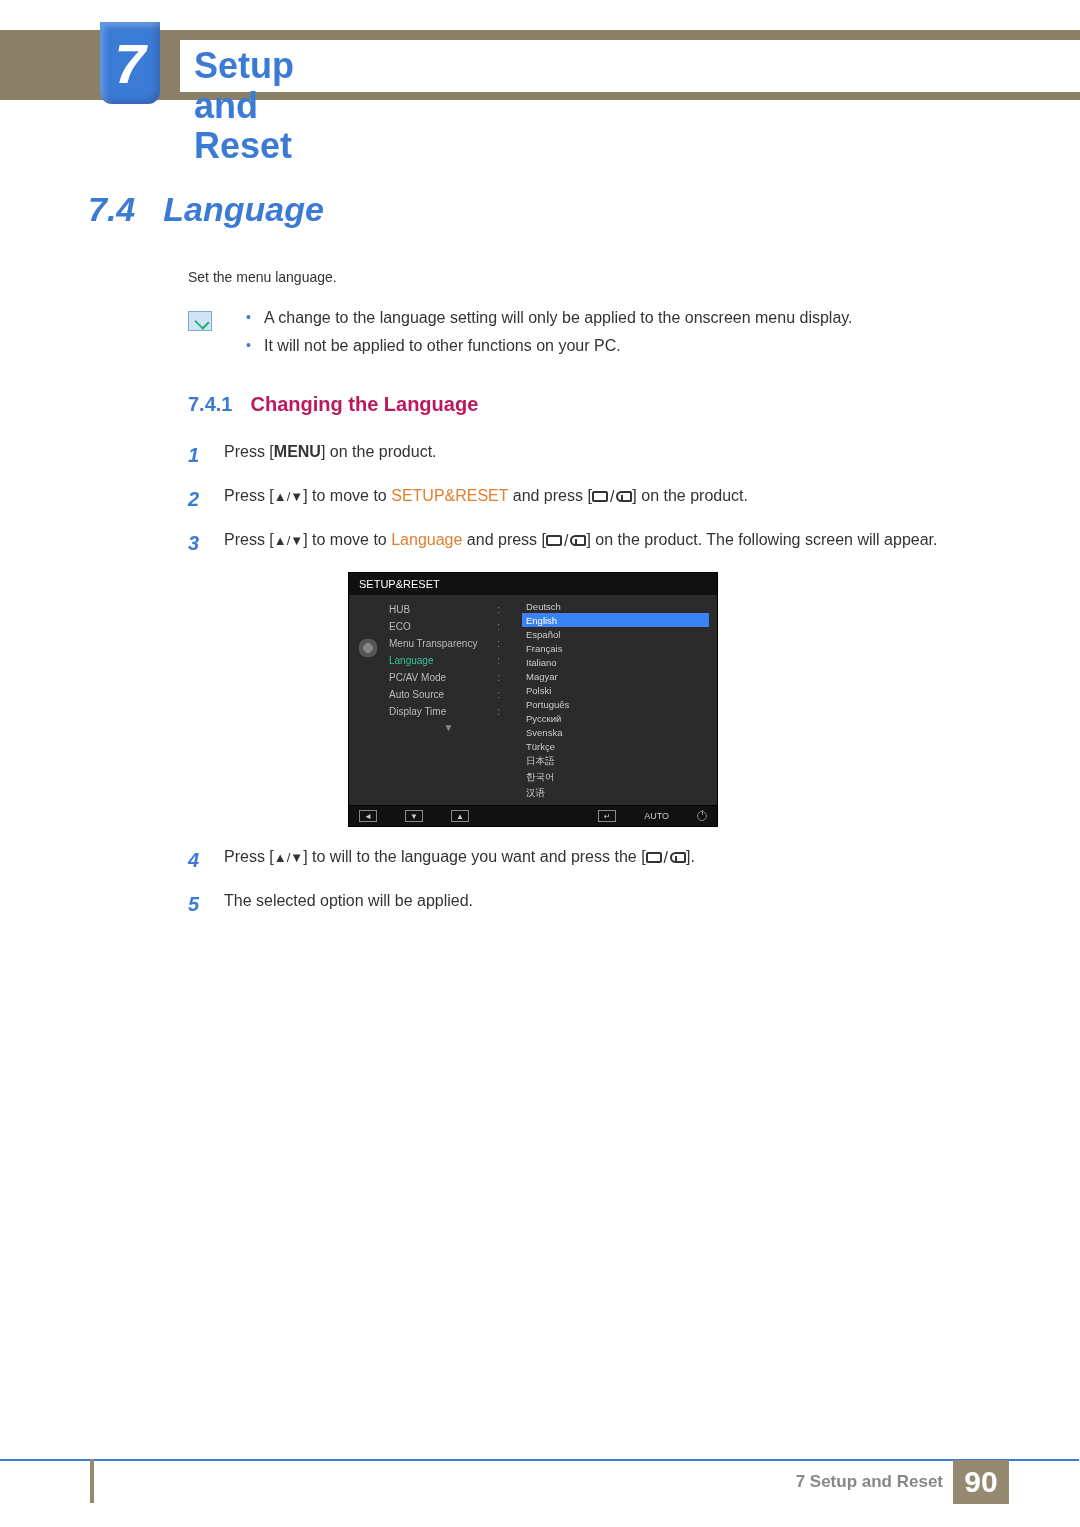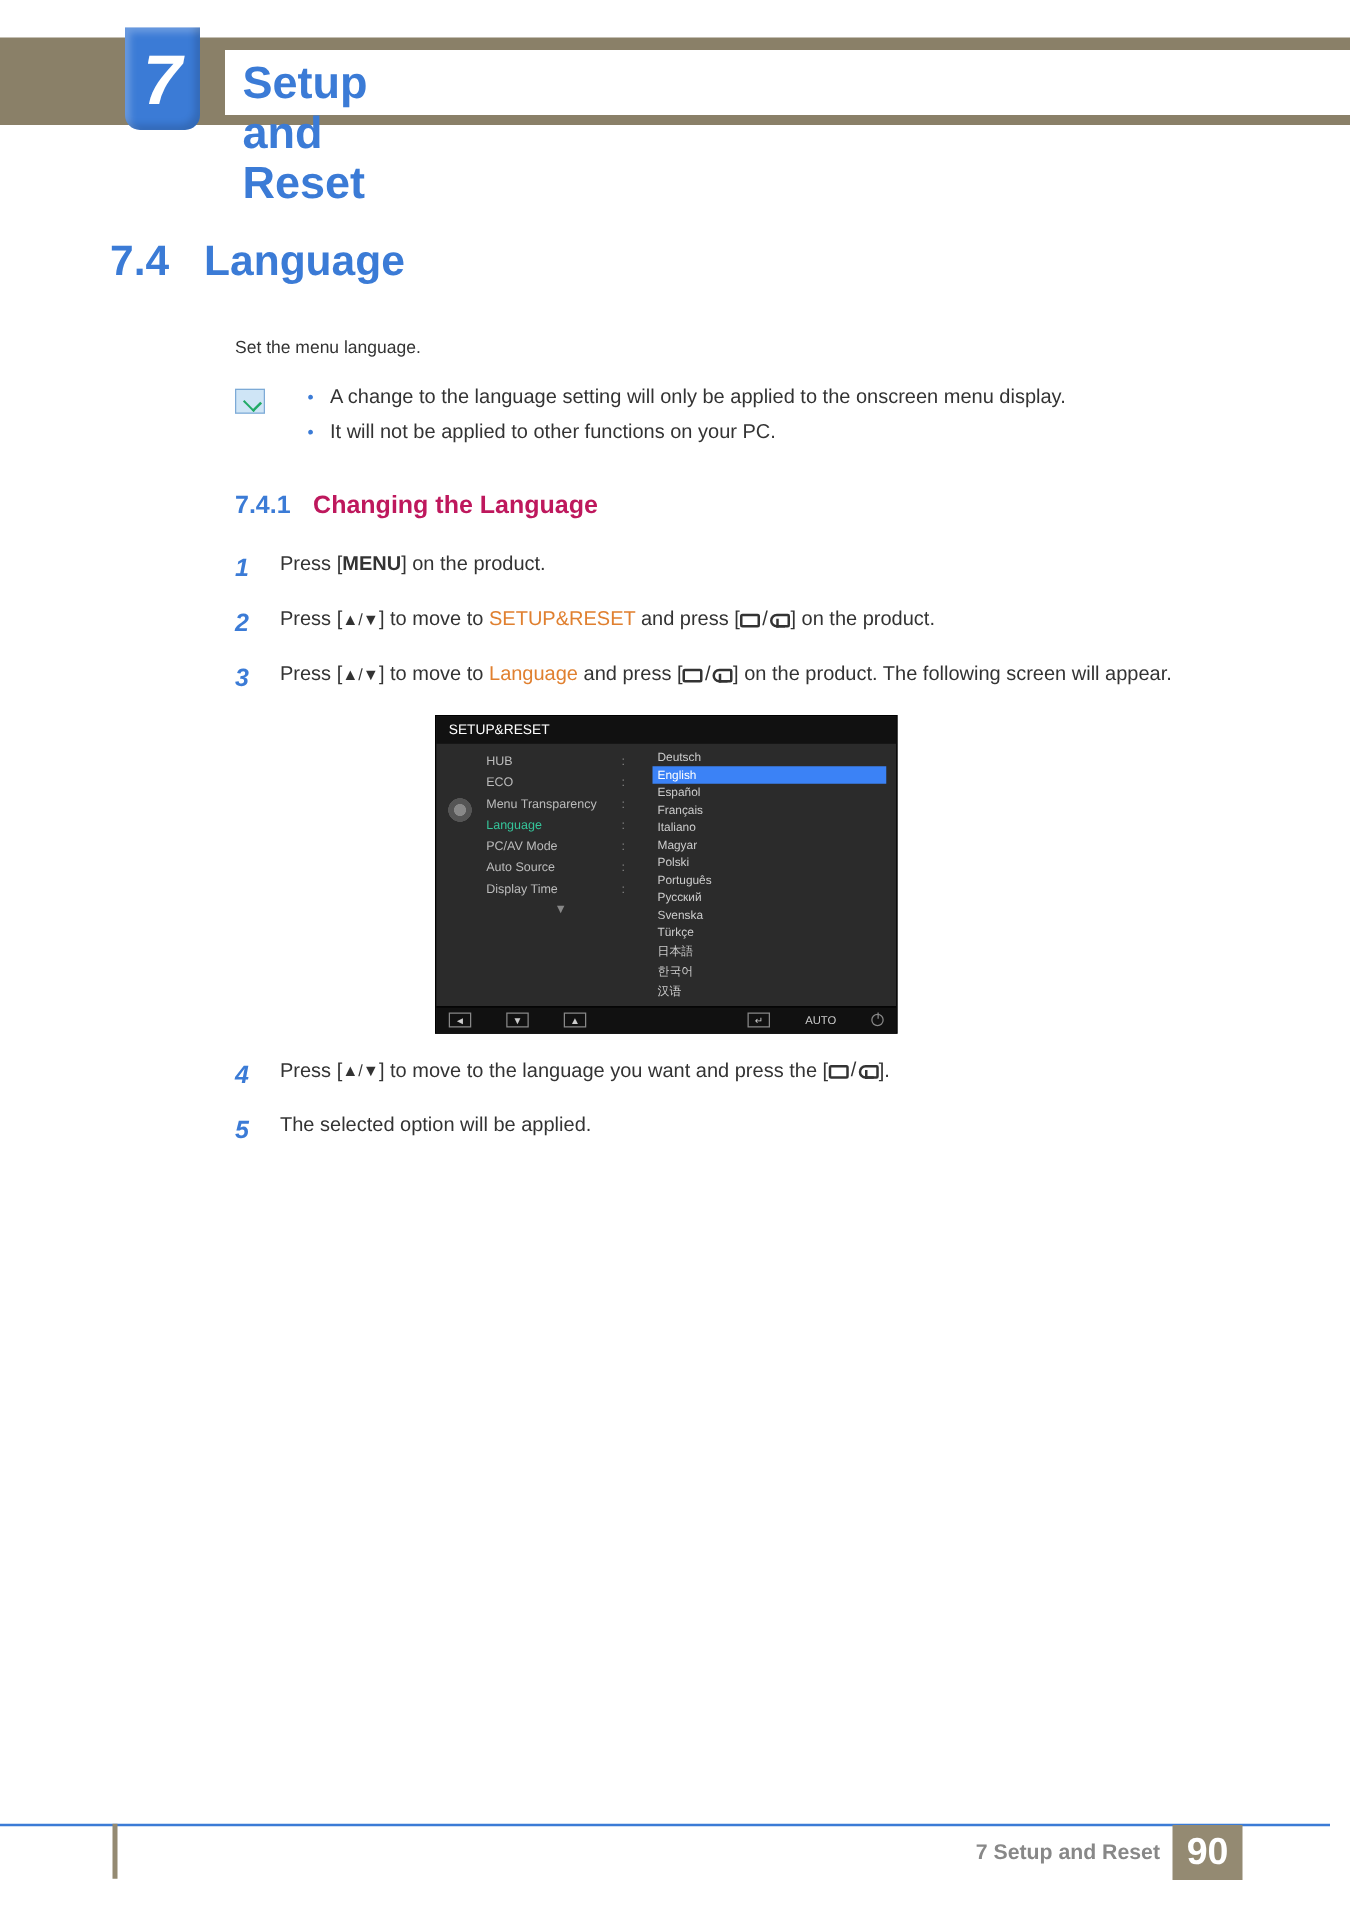--- a/index.html
+++ b/index.html
@@ -47,21 +47,21 @@
     padding: 6px 900px 6px 14px;
     height: 52px;
     line-height: 40px;
   }
   .content {
     position: absolute;
     top: 190px;
     left: 88px;
     right: 70px;
   }
-  .section-row { display: flex; align-items: baseline; gap: 28px; margin-bottom: 40px;}
+  .section-row { display: flex; align-items: baseline; gap: 28px; margin-bottom: 40px; font-style: italic;}
   .section-num { color: #3b7bd6; font-size: 34px; font-weight: bold; }
   .section-title { color: #3b7bd6; font-size: 34px; font-weight: bold; }
   .intro { margin-left: 100px; font-size: 14px; margin-bottom: 24px; }
   .note-row { display: flex; gap: 34px; margin-left: 100px; margin-bottom: 28px; }
   .note-icon {
     width: 24px; height: 20px; background:#cfe5f6; border:1px solid #7daad6;
     position: relative; flex-shrink:0; margin-top:2px;
   }
   .note-icon::after{
     content:""; position:absolute; right:3px; bottom:2px; width:10px; height:10px;
@@ -109,21 +109,21 @@
   .osd-right-item.sel { background:#3b82f6; color:#fff;}
   .osd-footer { background:#111; display:flex; align-items:center; padding:4px 10px; gap:28px; border-top:1px solid #000;}
   .osd-fbtn { width:18px; height:12px; border:1px solid #888; display:flex; align-items:center; justify-content:center; font-size:8px; color:#ccc;}
   .osd-fspacer{ flex:1;}
   .osd-auto { font-size:9px; color:#ccc;}
   .osd-pwr { width:10px; height:10px; border:1px solid #888; border-radius:50%; position:relative;}
   .osd-pwr::after{content:""; position:absolute; left:4px; top:-2px; width:1px; height:5px; background:#888;}
 
   
   .page-footer {
-    position:absolute; bottom:24px; left:0; right:16px; height:44px;
+    position:absolute; bottom:24px; left:0; right:1px; height:44px;
     border-top: 2px solid #3b7bd6;
     display:flex; justify-content:flex-end; align-items:center;
   }
   .footer-strip { position:absolute; left:90px; top:-2px; height:44px; width:4px; background:#948a72;}
   .footer-label { color:#888; font-weight:bold; font-size:17px; margin-right:10px;}
   .footer-pagebox { background:#948a72; color:#fff; font-size:30px; font-weight:bold; width:56px; height:44px; display:flex; align-items:center; justify-content:center; margin-right:70px;}
 </style>
 </head>
 <body>
 
@@ -218,21 +218,21 @@
           <div class="osd-fbtn">↵</div>
           <div class="osd-auto">AUTO</div>
           <div class="osd-pwr"></div>
         </div>
       </div>
     </div>
 
     <div class="step">
       <div class="step-num">4</div>
       <div class="step-text">
-        <span>Press [</span><span class="arrow-updown">▲/▼</span><span>] to move to the language you want and press the [</span><span class="btn-combo"><span class="rect-icon"></span>/<span class="enter-icon"></span></span><span>].</span>
+        <span>Press [</span><span class="arrow-updown">▲/▼</span><span>] to will to the language you want and press the [</span><span class="btn-combo"><span class="rect-icon"></span>/<span class="enter-icon"></span></span><span>].</span>
       </div>
     </div>
 
     <div class="step">
       <div class="step-num">5</div>
       <div class="step-text">The selected option will be applied.</div>
     </div>
 
   </div>
 </div>

